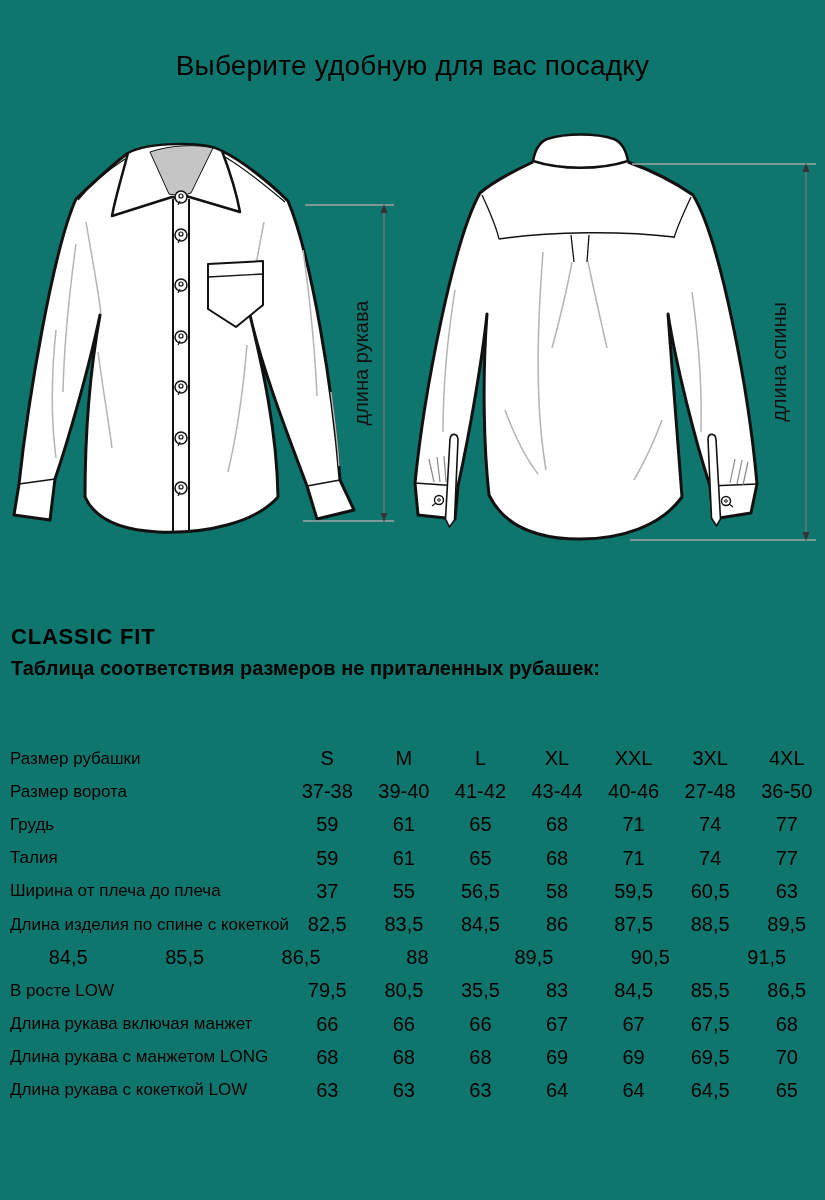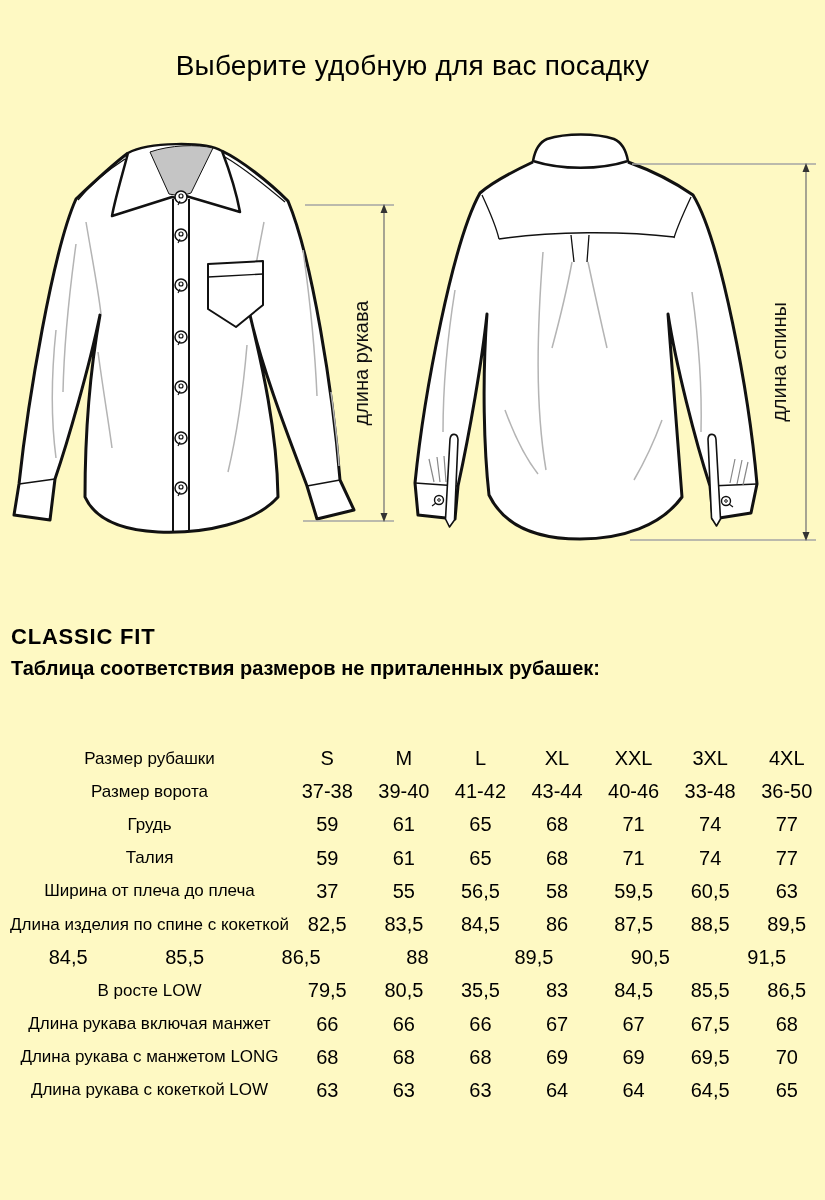--- a/index.html
+++ b/index.html
@@ -1,34 +1,34 @@
 <!DOCTYPE html>
 <html style="--ink: #111111; --fold: #b4b4b4; --dim_line: #a4a4a4; --arrow_line: #777777; --arrow_head: #333333; --collar_inner: #c5c5c5;"><head>
 <meta charset="utf-8">
 <style>
   html,body{margin:0;padding:0;background:#fff;}
   .page{
-    position:relative;width:825px;height:1200px;background:#fef9c3;overflow:hidden;
+    position:relative;width:825px;height:1200px;background:#0f766e;overflow:hidden;
     font-family:"Liberation Sans",sans-serif;color:#000;
   }
   .page-title{
     position:absolute;top:50px;left:0;width:825px;text-align:center;
     font-size:28px;line-height:32px;font-weight:400;letter-spacing:0.2px;
   }
   .diagram-svg{position:absolute;top:120px;left:0;}
   .section-heading{
     position:absolute;top:624px;left:11px;
     font-size:22px;font-weight:700;letter-spacing:0.8px;
   }
   .section-subtitle{
     position:absolute;top:657px;left:11px;font-size:20px;font-weight:700;
   }
   .size-table{position:absolute;top:742px;left:10px;width:815px;}
   .trow{display:flex;height:33.2px;align-items:center;}
-  .tlabel{flex:0 0 279px;font-size:17px;text-align:center;white-space:nowrap;}
+  .tlabel{flex:0 0 279px;font-size:17px;text-align:left;white-space:nowrap;}
   .tcell{flex:1 1 0;font-size:20px;text-align:center;white-space:nowrap;}
   
   .ink{stroke:var(--ink);fill:none;}
   .paper{fill:#fff;stroke:var(--ink);}
   .w3{stroke-width:3px;}
   .w25{stroke-width:2.5px;}
   .w2{stroke-width:2px;}
   .w16{stroke-width:1.6px;}
   .w13{stroke-width:1.3px;}
   .fold{stroke:var(--fold);stroke-width:1.5px;fill:none;}
@@ -202,21 +202,21 @@
         <div class="tcell">3XL</div>
         <div class="tcell">4XL</div>
       </div>
       <div class="trow">
         <div class="tlabel">Размер ворота</div>
         <div class="tcell">37-38</div>
         <div class="tcell">39-40</div>
         <div class="tcell">41-42</div>
         <div class="tcell">43-44</div>
         <div class="tcell">40-46</div>
-        <div class="tcell">33-48</div>
+        <div class="tcell">27-48</div>
         <div class="tcell">36-50</div>
       </div>
       <div class="trow">
         <div class="tlabel">Грудь</div>
         <div class="tcell">59</div>
         <div class="tcell">61</div>
         <div class="tcell">65</div>
         <div class="tcell">68</div>
         <div class="tcell">71</div>
         <div class="tcell">74</div>

